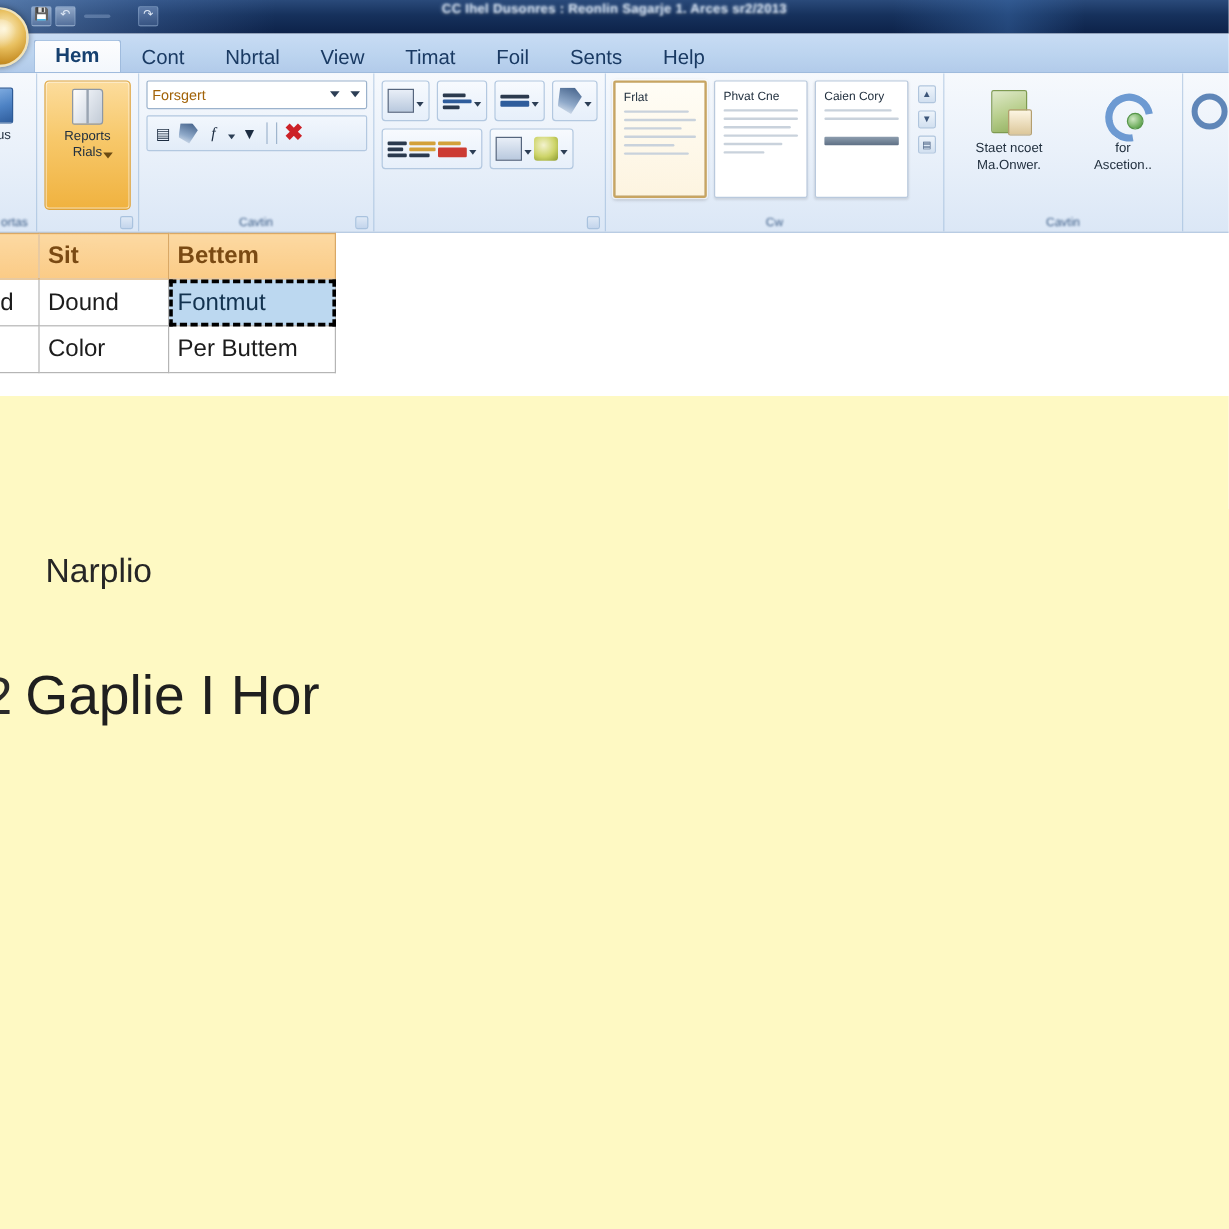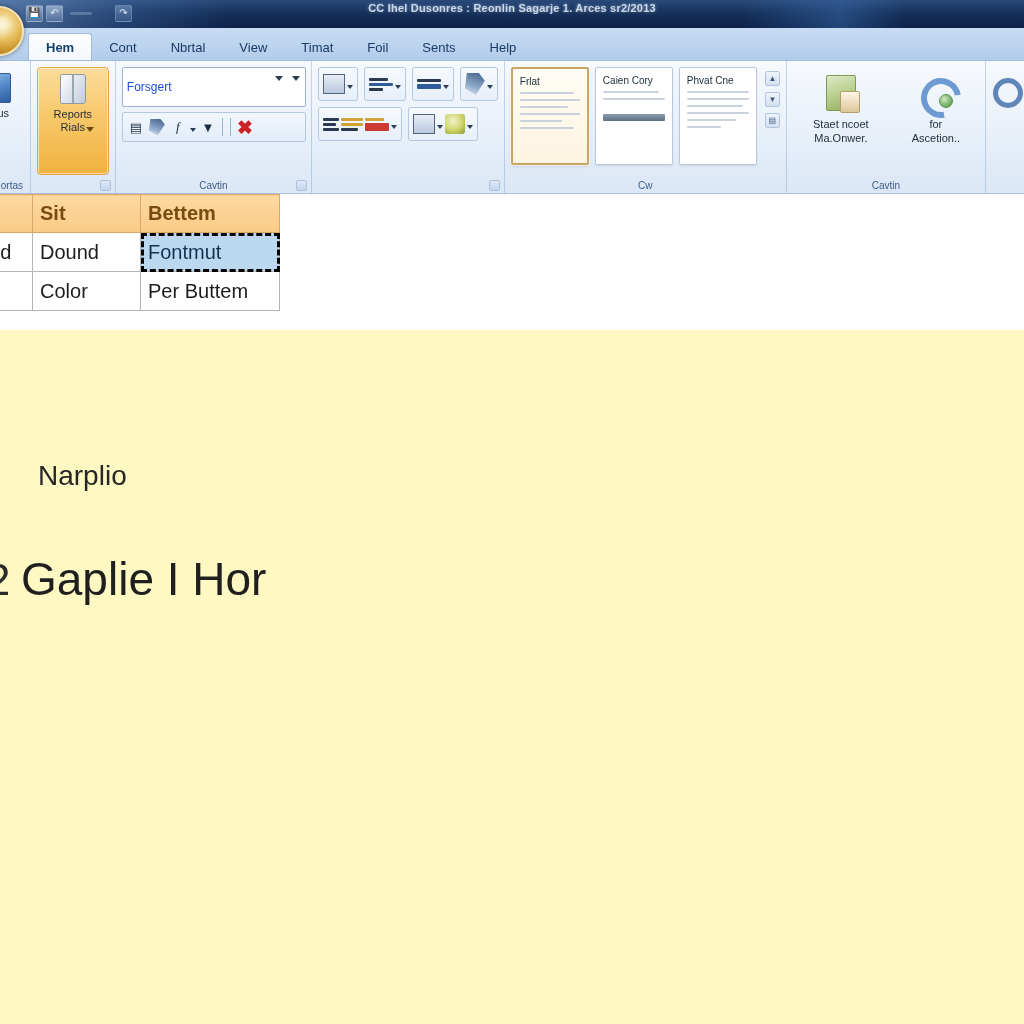--- a/index.html
+++ b/index.html
@@ -100,21 +100,21 @@
     display: flex;
     align-items: flex-end;
     padding-left: 28px;
     filter: blur(0.35px);
   }
   .tab {
     position: relative;
     height: 25px;
     padding: 0 17px;
     display: flex; align-items: center;
-    font-size: 13px;
+    font-size: 17px;
     color: #1a3a63;
     white-space: nowrap;
     filter: blur(0.5px);
   }
   .tab.active {
     background: linear-gradient(180deg, #fdfdfe 0%, #f3f7fc 100%);
     border: 1px solid #9fbbdd;
     border-bottom: none;
     border-radius: 3px 3px 0 0;
     color: #16406f;
@@ -200,27 +200,27 @@
   .ico-blue {
     width: 24px; height: 30px;
     background: linear-gradient(160deg, #89b4e6 0%, #4d82c4 55%, #2f5d9c 100%);
     border: 1px solid #2d5a96; border-radius: 2px;
   }
 
   
   .grp-fmt { width: 196px; }
   .fmt-col { display: flex; flex-direction: column; gap: 5px; }
   .combo {
-    width: 184px; height: 40px;
+    width: 184px; height: 24px;
     background: #ffffff;
     border: 1px solid #9bb2cc;
     border-radius: 2px;
     display: flex; align-items: center;
     padding: 0 4px;
-    font-size: 12px; color: #1d4ed8;
+    font-size: 12px; color: #a16207;
     filter: blur(0.45px);
     position: relative;
   }
   .combo-caret {
     position: absolute; right: 22px; top: 8px;
     width: 0; height: 0;
     border-left: 4px solid transparent; border-right: 4px solid transparent;
     border-top: 5px solid #2c3e55;
   }
   .combo-caret2 {
@@ -619,33 +619,33 @@
           <div class="gcard selected">
             <div class="gcard-title">Frlat</div>
             <div class="gline w90"></div>
               <div class="gline w100"></div>
               <div class="gline w80"></div>
             <div class="gline w100"></div>
               <div class="gline w70"></div>
               <div class="gline w90"></div>
           </div>
           <div class="gcard">
-            <div class="gcard-title">Caien Cory</div>
-            <div class="gline w90"></div>
-              <div class="gline w100" style="margin-bottom:14px"></div>
-            <div class="gline w100 thick"></div>
-          </div>
-          <div class="gcard">
             <div class="gcard-title">Phvat Cne</div>
             <div class="gline w100"></div>
               <div class="gline w100"></div>
               <div class="gline w90"></div>
             <div class="gline w100"></div>
               <div class="gline w80"></div>
               <div class="gline w55"></div>
+          </div>
+          <div class="gcard">
+            <div class="gcard-title">Caien Cory</div>
+            <div class="gline w90"></div>
+              <div class="gline w100" style="margin-bottom:14px"></div>
+            <div class="gline w100 thick"></div>
           </div>
           <div class="gscroll">
             <div class="gsbtn">▲</div>
             <div class="gsbtn">▼</div>
             <div class="gsbtn">▤</div>
           </div>
         </div>
       </div>
       <div class="rgroup-label">Cw</div>
     </div>

